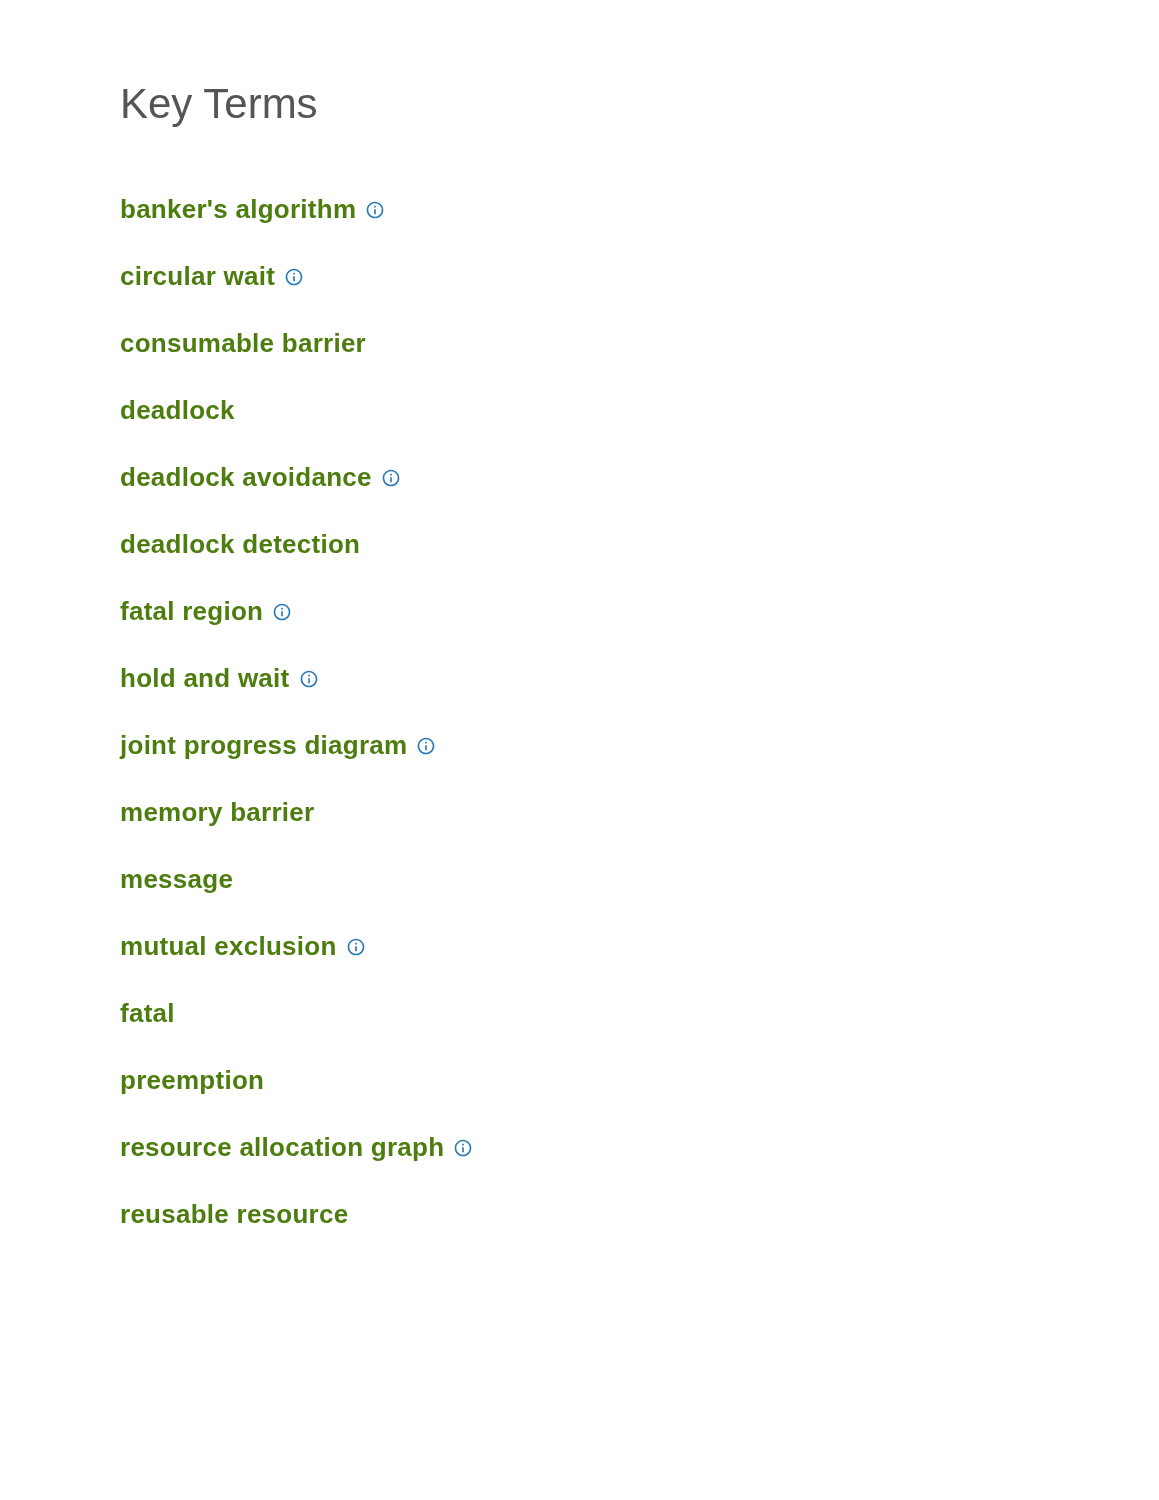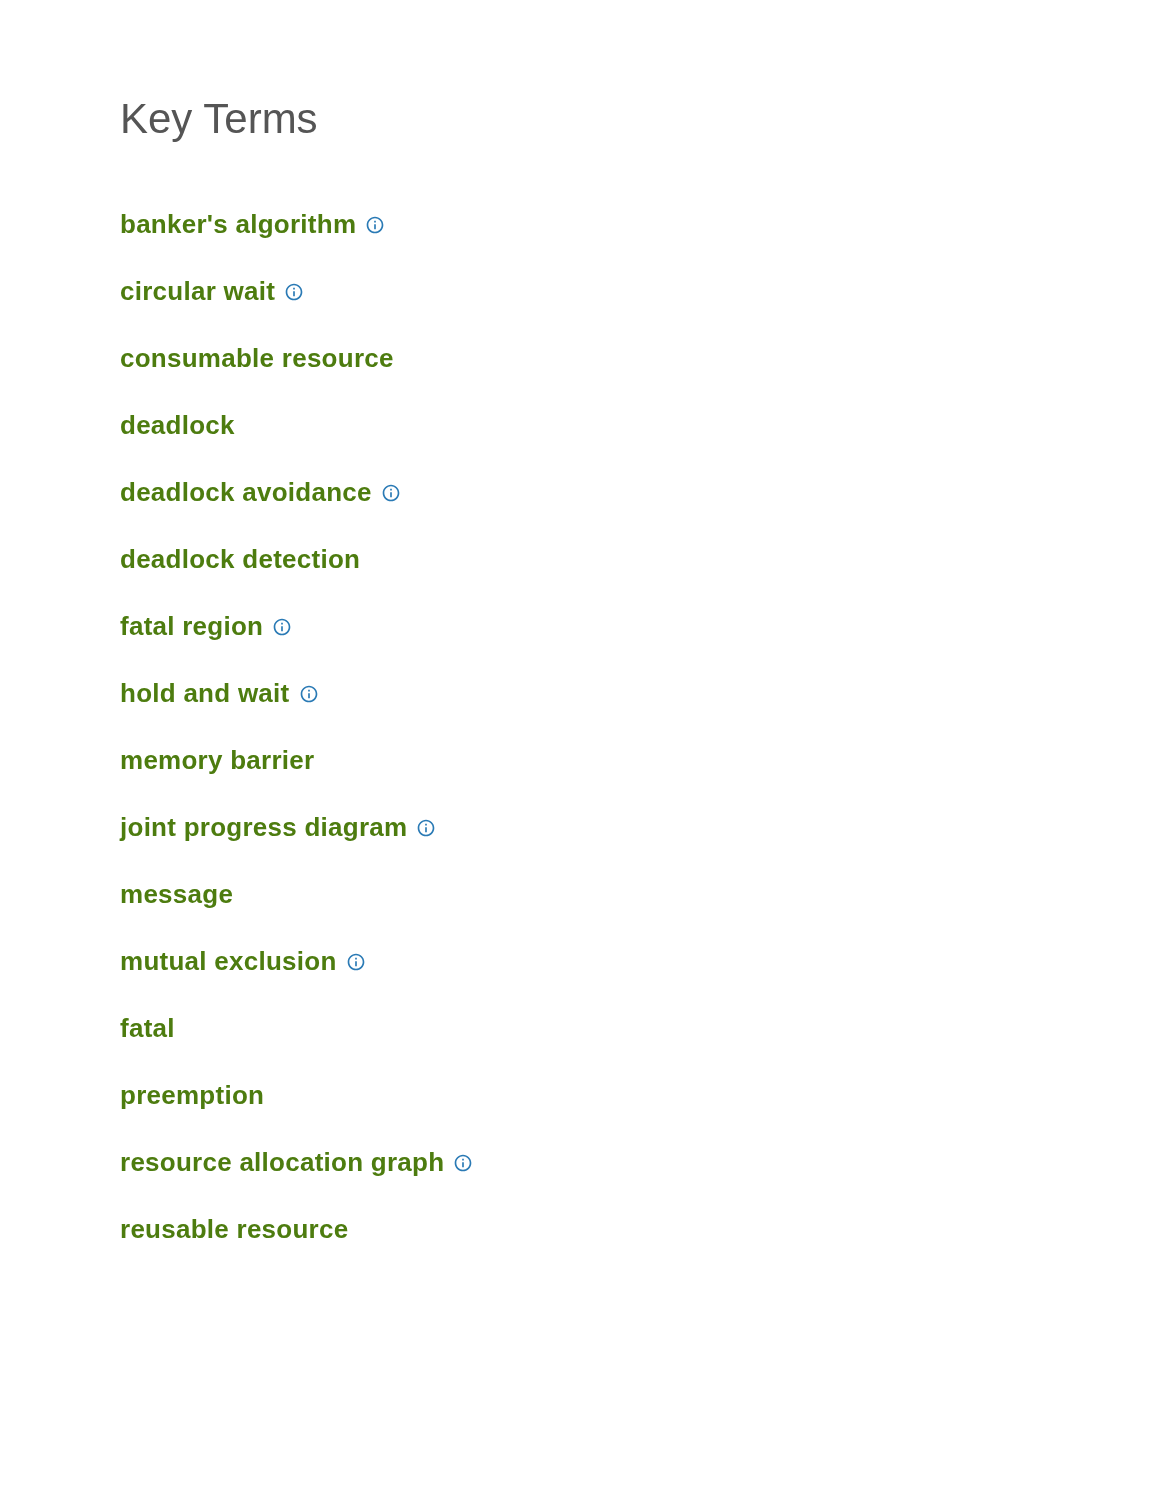--- a/index.html
+++ b/index.html
@@ -14,21 +14,20 @@
       width: 1159px;
       min-height: 1500px;
       padding: 80px 120px;
     }
 
     .page-title {
       font-size: 42px;
       font-weight: 400;
       color: #555555;
       margin-bottom: 48px;
-      margin-top: 15px;
     }
 
     .terms-list {
       display: flex;
       flex-direction: column;
       gap: 0;
     }
 
     .term-item {
       display: flex;
@@ -79,21 +78,21 @@
     </div>
     <div class="term-item">
       <span class="term-label">circular wait</span>
       <span class="info-icon">
         <svg viewBox="0 0 24 24" xmlns="http://www.w3.org/2000/svg">
         <path d="M12 2C6.477 2 2 6.477 2 12s4.477 10 10 10 10-4.477 10-10S17.523 2 12 2zm0 18c-4.418 0-8-3.582-8-8s3.582-8 8-8 8 3.582 8 8-3.582 8-8 8zm-1-13h2v2h-2V7zm0 4h2v6h-2v-6z"></path>
       </svg>
       </span>
     </div>
     <div class="term-item">
-      <span class="term-label">consumable resource</span>
+      <span class="term-label">consumable barrier</span>
     </div>
     <div class="term-item">
       <span class="term-label">deadlock</span>
     </div>
     <div class="term-item">
       <span class="term-label">deadlock avoidance</span>
       <span class="info-icon">
         <svg viewBox="0 0 24 24" xmlns="http://www.w3.org/2000/svg">
         <path d="M12 2C6.477 2 2 6.477 2 12s4.477 10 10 10 10-4.477 10-10S17.523 2 12 2zm0 18c-4.418 0-8-3.582-8-8s3.582-8 8-8 8 3.582 8 8-3.582 8-8 8zm-1-13h2v2h-2V7zm0 4h2v6h-2v-6z"></path>
       </svg>
@@ -112,29 +111,29 @@
     </div>
     <div class="term-item">
       <span class="term-label">hold and wait</span>
       <span class="info-icon">
         <svg viewBox="0 0 24 24" xmlns="http://www.w3.org/2000/svg">
         <path d="M12 2C6.477 2 2 6.477 2 12s4.477 10 10 10 10-4.477 10-10S17.523 2 12 2zm0 18c-4.418 0-8-3.582-8-8s3.582-8 8-8 8 3.582 8 8-3.582 8-8 8zm-1-13h2v2h-2V7zm0 4h2v6h-2v-6z"></path>
       </svg>
       </span>
     </div>
     <div class="term-item">
-      <span class="term-label">memory barrier</span>
-    </div>
-    <div class="term-item">
       <span class="term-label">joint progress diagram</span>
       <span class="info-icon">
         <svg viewBox="0 0 24 24" xmlns="http://www.w3.org/2000/svg">
         <path d="M12 2C6.477 2 2 6.477 2 12s4.477 10 10 10 10-4.477 10-10S17.523 2 12 2zm0 18c-4.418 0-8-3.582-8-8s3.582-8 8-8 8 3.582 8 8-3.582 8-8 8zm-1-13h2v2h-2V7zm0 4h2v6h-2v-6z"></path>
       </svg>
       </span>
+    </div>
+    <div class="term-item">
+      <span class="term-label">memory barrier</span>
     </div>
     <div class="term-item">
       <span class="term-label">message</span>
     </div>
     <div class="term-item">
       <span class="term-label">mutual exclusion</span>
       <span class="info-icon">
         <svg viewBox="0 0 24 24" xmlns="http://www.w3.org/2000/svg">
         <path d="M12 2C6.477 2 2 6.477 2 12s4.477 10 10 10 10-4.477 10-10S17.523 2 12 2zm0 18c-4.418 0-8-3.582-8-8s3.582-8 8-8 8 3.582 8 8-3.582 8-8 8zm-1-13h2v2h-2V7zm0 4h2v6h-2v-6z"></path>
       </svg>

